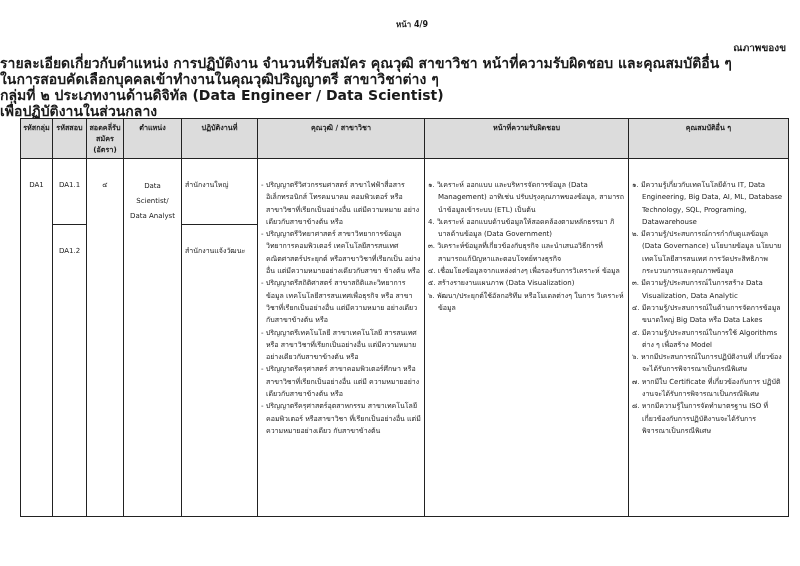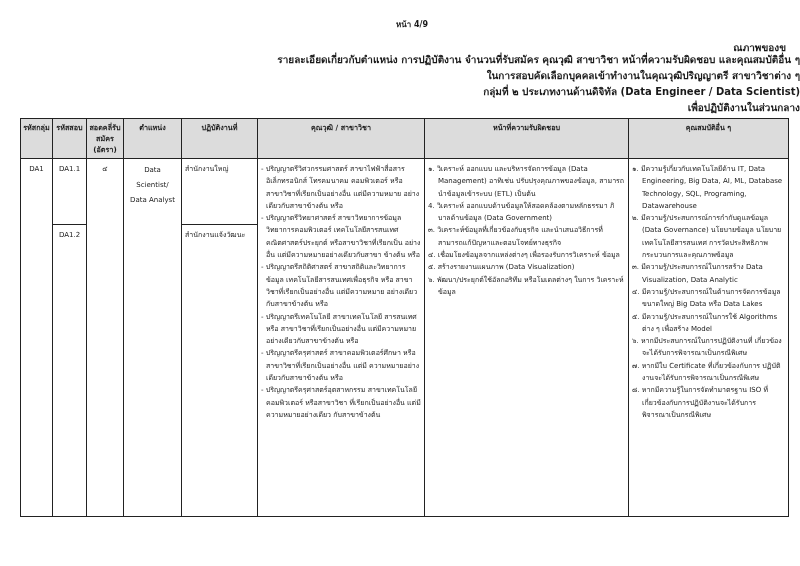--- a/index.html
+++ b/index.html
@@ -1,24 +1,24 @@
 <!DOCTYPE html>
 <html><head>
 <meta charset="utf-8">
 <style>
   * { box-sizing: border-box; margin: 0; padding: 0; }
   html, body { width: 800px; height: 566px; background: #ffffff; overflow: hidden; }
   body { font-family: "DejaVu Sans", sans-serif; color: #1a1a1a; position: relative; }
   .page-no { position: absolute; top: 18px; left: 12px; width: 800px; text-align: center; font-size: 8px; font-weight: bold; }
   .attach { position: absolute; top: 40px; right: 14px; font-size: 10px; font-weight: bold; }
-  .title-line { position: absolute; left: 0; width: 800px; text-align: right; font-size: 10px; font-weight: bold; }
+  .title-line { position: absolute; left: 0; width: 800px; text-align: left; font-size: 14px; font-weight: bold; }
   table.main { position: absolute; left: 20px; top: 118px; width: 768px; border-collapse: collapse; table-layout: fixed; font-size: 7px; line-height: 12.3px; }
   table.main th, table.main td { border: 1.5px solid #222; vertical-align: top; }
   table.main th { background: #dcdcdc; font-weight: bold; text-align: center; padding: 3px 2px; font-size: 7.2px; line-height: 11px; height: 36px; }
-  table.main td { padding: 4px 3px; }
+  table.main td { padding: 20px 3px; }
   td.center { text-align: center; }
   .quals p { padding-left: 5px; text-indent: -5px; }
   .list p { padding-left: 10px; text-indent: -10px; }
 </style>
 </head>
 <body>
 
 <div class="page-no">หน้า 4/9</div>
 <div class="attach">ณภาพของข</div>
 <div class="title-line" style="top:52px">รายละเอียดเกี่ยวกับตำแหน่ง การปฏิบัติงาน  จำนวนที่รับสมัคร คุณวุฒิ สาขาวิชา หน้าที่ความรับผิดชอบ และคุณสมบัติอื่น ๆ</div>

